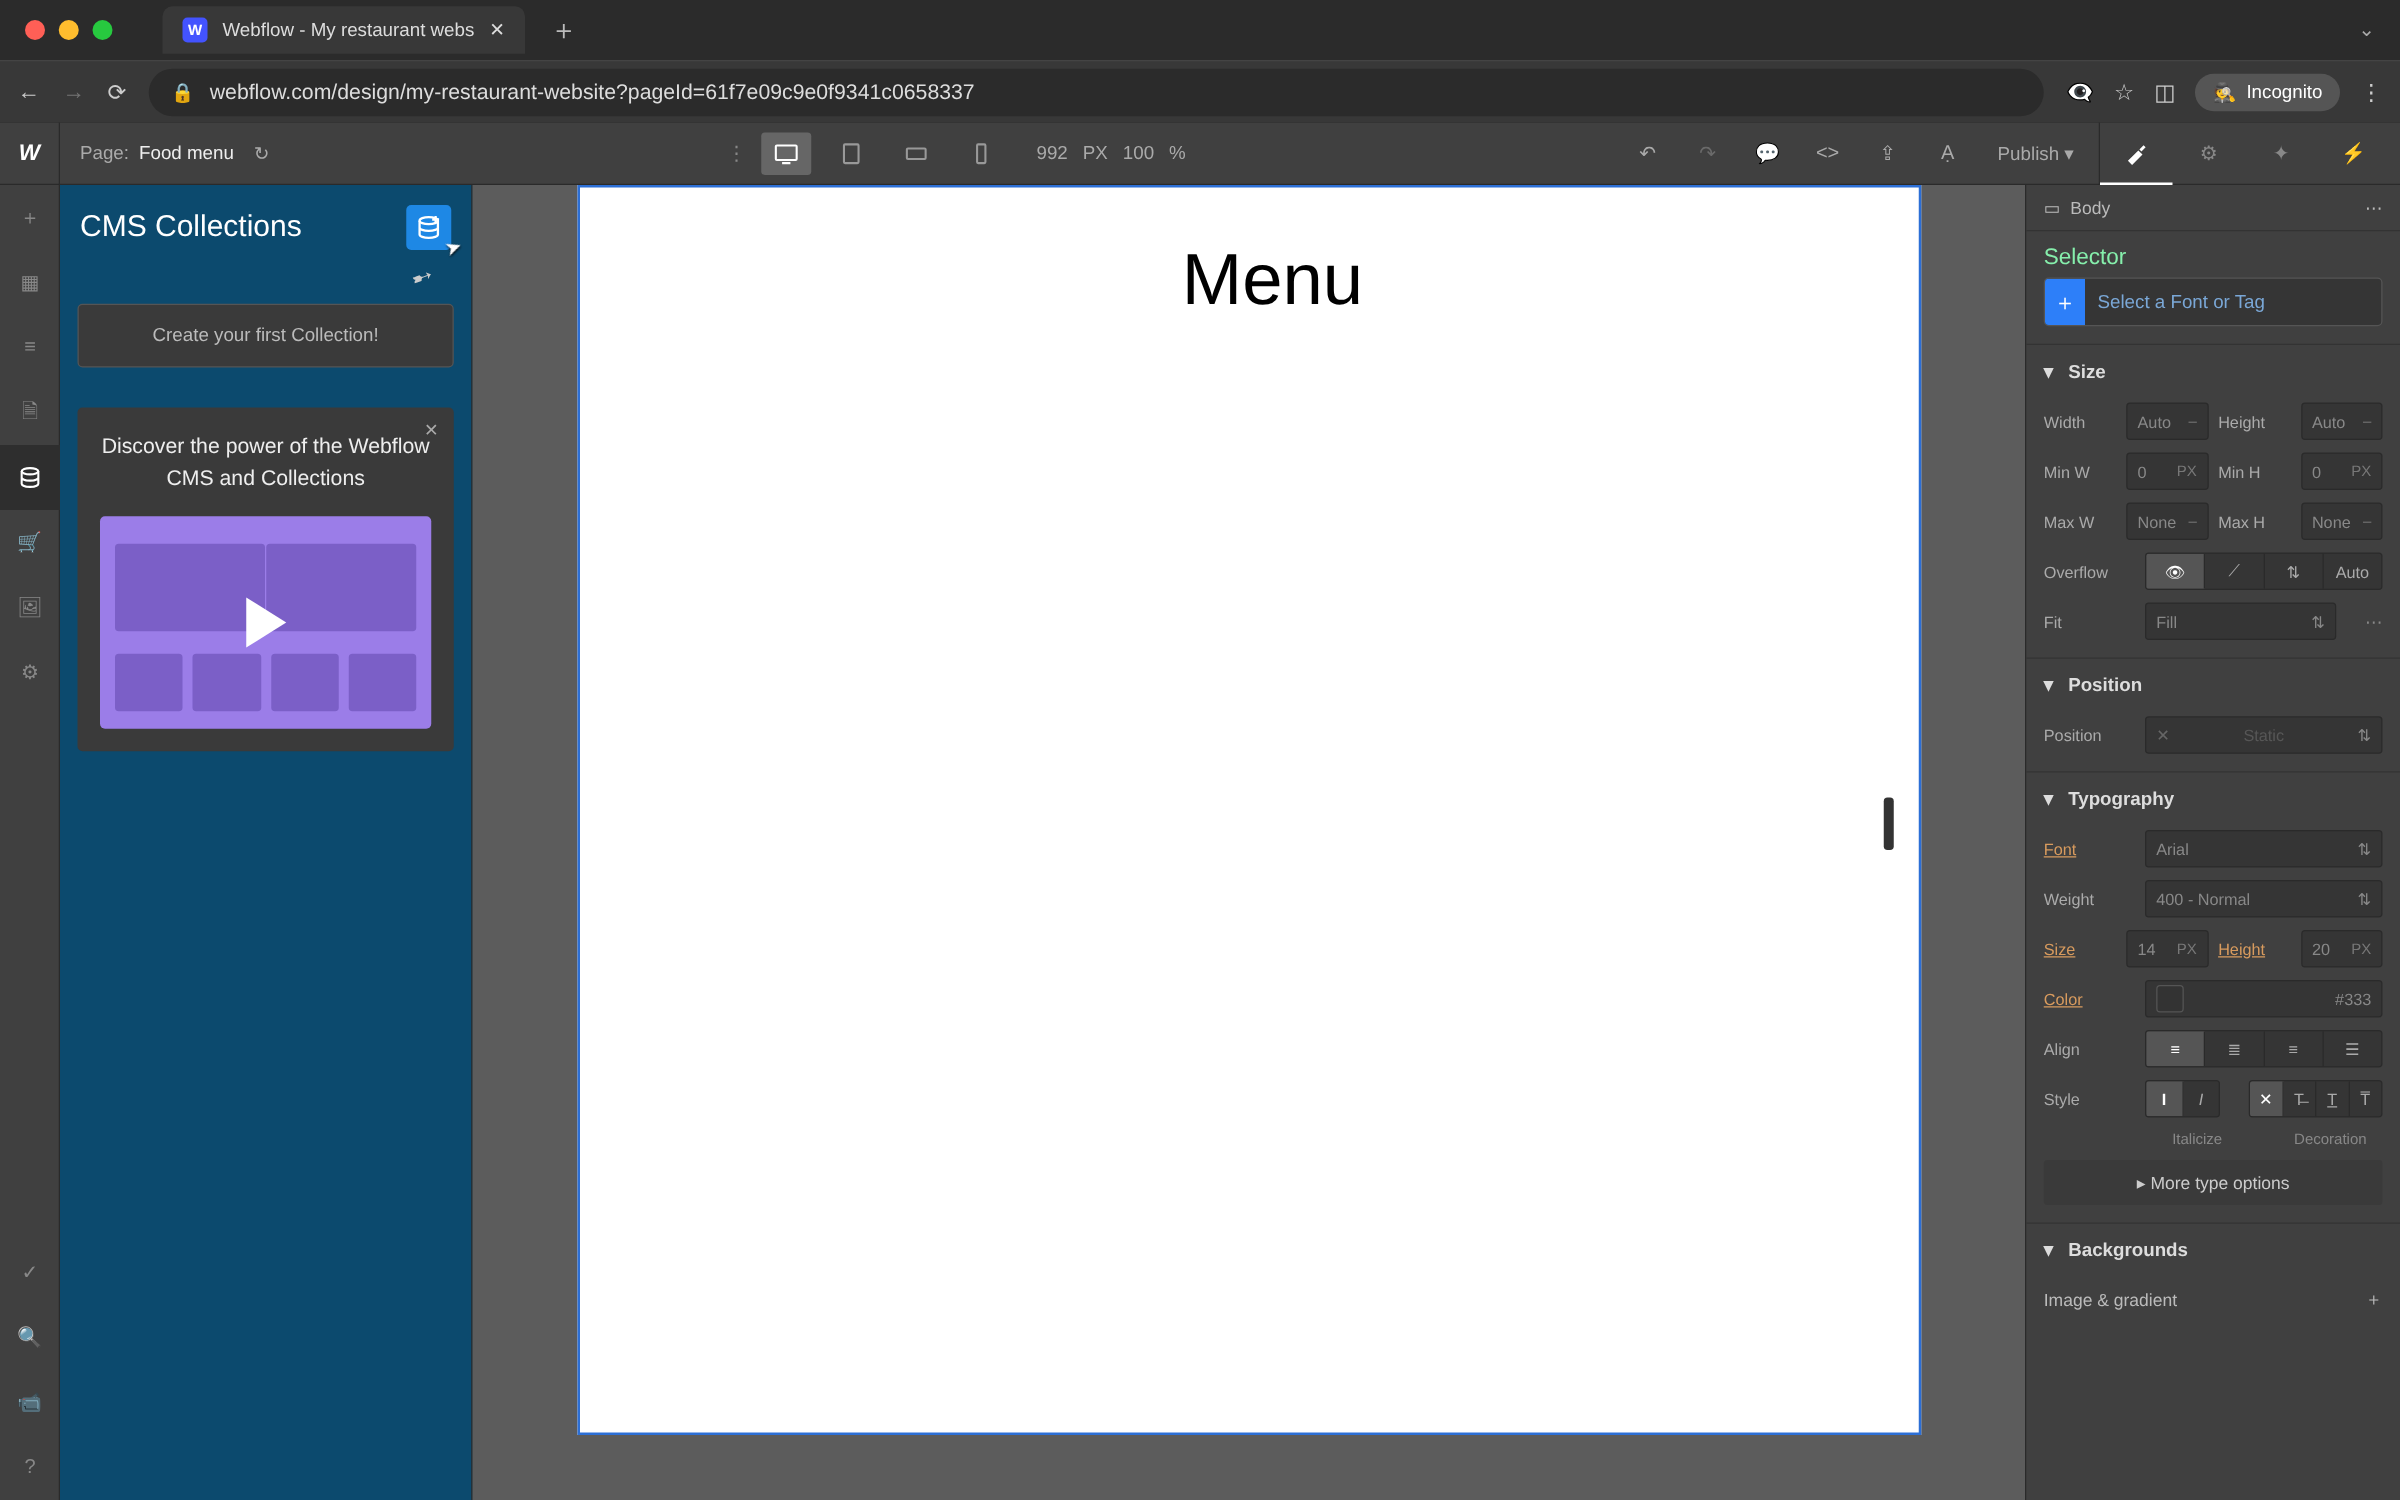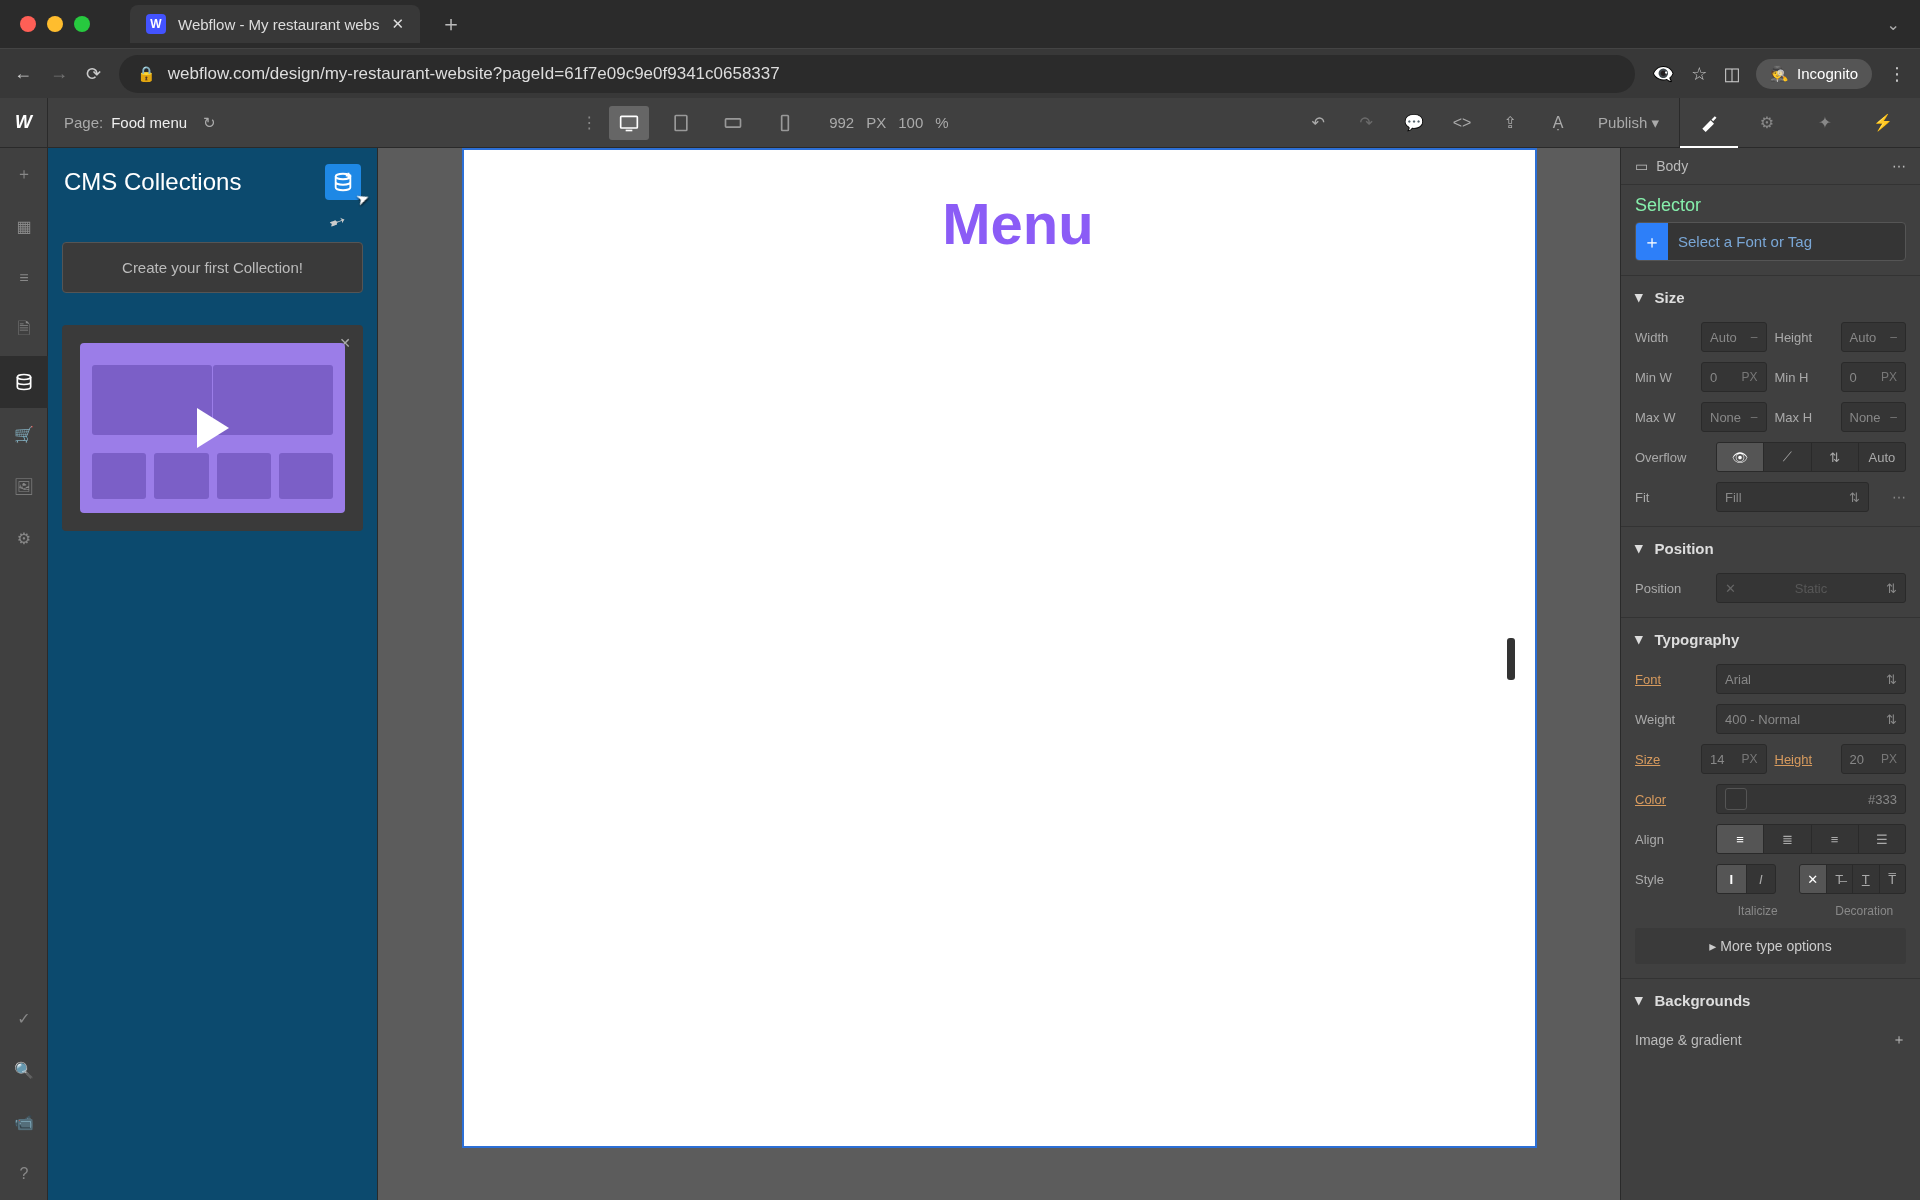--- a/index.html
+++ b/index.html
@@ -65,21 +65,21 @@
 .pv-bg::before { width: 120px; height: 70px; top: 22px; left: 12px; }
 .pv-bg::after { width: 120px; height: 70px; top: 22px; right: 12px; }
 .pv-strip { position: absolute; bottom: 14px; left: 12px; right: 12px; height: 46px; display: flex; gap: 8px; }
 .pv-strip span { flex: 1; background: #7b5fc7; border-radius: 3px; }
 .play { position: relative; z-index: 2; width: 0; height: 0; border-left: 32px solid #fff; border-top: 20px solid transparent; border-bottom: 20px solid transparent; }
 .promo-sub { color: #aaa; font-size: 15px; text-align: center; margin-top: 24px; border-top: 1px solid #555; padding-top: 20px; line-height: 1.5; }
 .promo-sub a { color: #5aa7e8; }
 
 .canvas { flex: 1; background: #5c5c5c; display: flex; flex-direction: column; align-items: center; position: relative; }
 .page { width: 1075px; background: #fff; border: 2px solid #2c6fd6; margin-top: 0; height: 1000px; padding-top: 40px; text-align: center; }
-.page h1 { font-family: Arial, sans-serif; font-size: 58px; font-weight: bold; color: #8b5cf6; margin-left: 38px; }
+.page h1 { font-family: Arial, sans-serif; font-size: 58px; font-weight: normal; color: #000000; margin-left: 38px; }
 .edge-handle { position: absolute; right: 105px; top: 490px; width: 8px; height: 42px; background: #333; border-radius: 3px; }
 
 .rightpanel { width: 300px; background: #404040; display: flex; flex-direction: column; border-left: 1px solid #2a2a2a; font-size: 14px; color: #bbb; overflow-y: auto; }
 .crumb { display: flex; align-items: center; gap: 8px; padding: 10px 14px; border-bottom: 1px solid #333; }
 .crumb .more { margin-left: auto; }
 .sel-head { padding: 10px 14px 6px; font-size: 18px; color: #86efac; }
 .sel-input { margin: 0 14px 14px; display: flex; background: #353535; border: 1px solid #555; border-radius: 4px; overflow: hidden; }
 .sel-plus { width: 32px; background: #2d7ff9; color: #fff; display: flex; align-items: center; justify-content: center; font-size: 18px; }
 .sel-text { flex: 1; padding: 10px; color: #7aa7d6; font-size: 15px; }
 
@@ -241,20 +241,21 @@
           </svg>
         <span class="cursor">➤</span>
       </div>
     </div>
     <div class="hint-arrow">➹</div>
     <div class="firstcol">
       <span>Create your first Collection!</span>
     </div>
     <div class="promo">
       <span class="promo-close">✕</span>
+      <div class="promo-title">Discover the power of the Webflow CMS and Collections</div>
       <div class="promo-video pv-bg">
         <div class="pv-strip">
             <span></span>
             <span></span>
             <span></span>
             <span></span>
           </div>
         <div class="play"></div>
       </div>
     </div>

